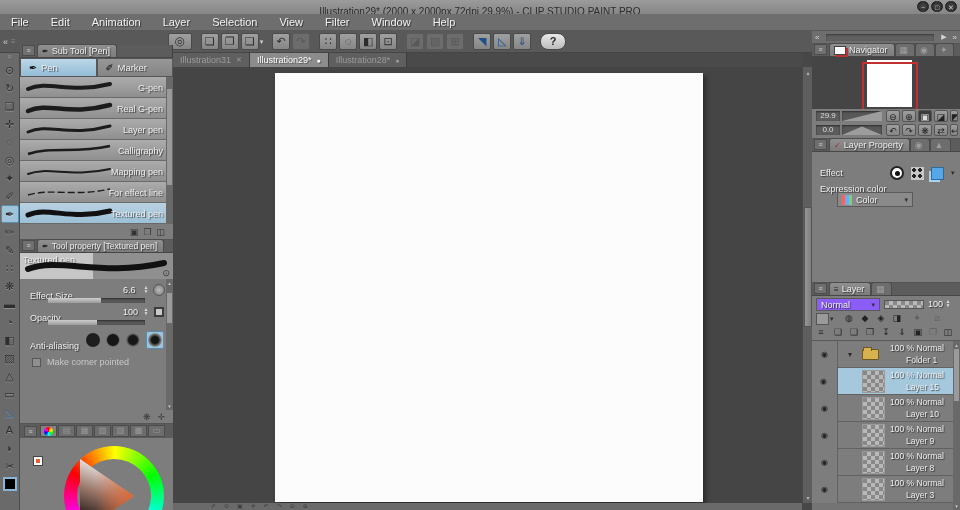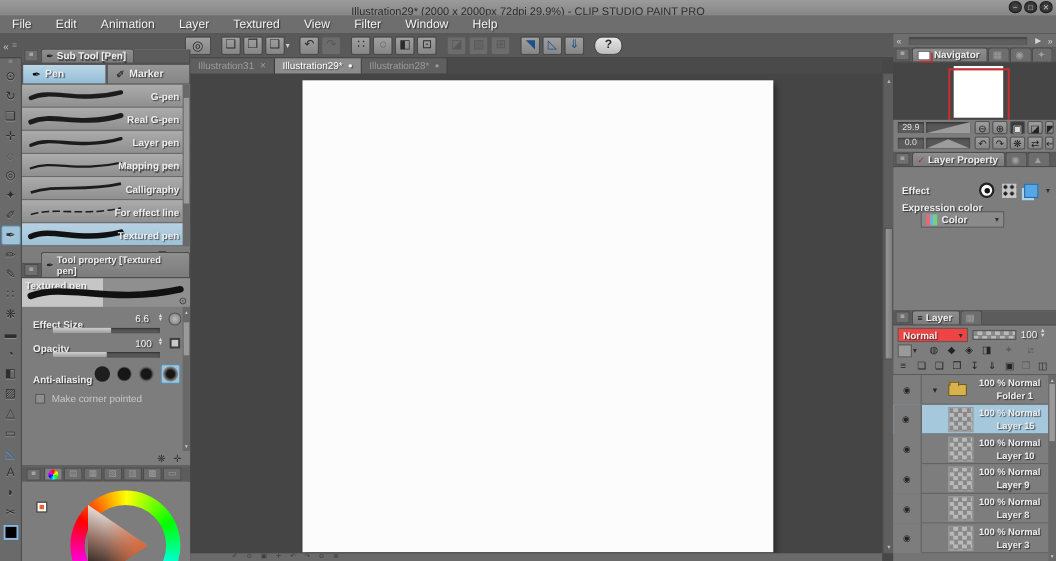--- a/index.html
+++ b/index.html
@@ -1,20 +1,20 @@
 <!DOCTYPE html>
 <html><head>
 <meta charset="utf-8">
 <style>
   * { margin:0; padding:0; box-sizing:border-box; }
   html,body { width:960px; height:510px; overflow:hidden; }
   body { font-family:"Liberation Sans", sans-serif; background:#474747; position:relative;
          -webkit-font-smoothing:antialiased; }
   .abs { position:absolute; }
-  .lbl { color:#eee; text-shadow:1px 1px 1px rgba(0,0,0,.6);font-weight:bold; }
+  .lbl { color:#eee; text-shadow:1px 1px 1px rgba(0,0,0,.6); }
 
   
   #titlebar { left:0; top:0; width:960px; height:24px;
     background:linear-gradient(#9b9b9b,#787878); border-bottom:1px solid #5e5e5e;
     display:flex; align-items:center; justify-content:center; }
   #titlebar .title { font-size:10px; color:#2d2d2d; }
   #winbtns { right:3px; top:1px; display:flex; gap:2px; }
   .winbtn { width:12px; height:11px; border-radius:6px; background:radial-gradient(#4a4a4a,#262626);
     color:#c9c9c9; font-size:7px; line-height:11px; text-align:center; border:1px solid #1d1d1d; }
 
@@ -182,21 +182,21 @@
   .fx-color { width:13px; height:13px; background:#56a7e8; border:1px solid #2c6aa0;
     box-shadow:-3px 3px 0 -1px #a8d4f2; }
   #expr-dd { position:absolute; left:25px; top:40px; width:76px; height:15px; background:#8a8a8a;
     border:1px solid #5a5a5a; display:flex; align-items:center; gap:4px; padding:0 4px; }
   .stripes { width:10px; height:10px;
     background:linear-gradient(90deg,#e86a6a 0 33%,#6ab0e8 33% 66%,#7ad07a 66% 100%); }
 
   #ly-head { left:812px; top:283px; width:148px; height:13px; }
   #ly-ctrl { left:812px; top:296px; width:148px; height:45px; background:#7d7d7d;
     border-bottom:1px solid #5a5a5a; }
-  #blend-dd { position:absolute; left:4px; top:2px; width:64px; height:13px; background:#ef4444;
+  #blend-dd { position:absolute; left:4px; top:2px; width:64px; height:13px; background:#8b5cf6;
     border:1px solid #5a5a5a; font-size:9px; display:flex; align-items:center;
     justify-content:space-between; padding:0 4px; }
   .checker { background:conic-gradient(#b9b9b9 25%,#888 0 50%,#b9b9b9 0 75%,#888 0) 0 0/8px 8px; }
   .lybtn { position:absolute; width:14px; height:13px; font-size:9px; line-height:13px;
     text-align:center; color:#232323; }
   .lybtn.dis { color:#5f5f5f; }
   #layerlist { left:812px; top:341px; width:141px; height:169px; background:#747474; overflow:hidden; }
   .lrow { height:27px; border-bottom:1px solid #616161; background:#7d7d7d; position:relative; }
   .lrow.selected { background:#a5c8dd; }
   .eyecell { position:absolute; left:0; top:0; width:26px; height:27px; border-right:1px solid #616161;
@@ -225,21 +225,21 @@
   <div class="winbtn">−</div>
   <div class="winbtn">□</div>
   <div class="winbtn">✕</div>
 </div>
 
 <div id="menubar" class="abs">
   <span class="menu-item">File</span>
   <span class="menu-item">Edit</span>
   <span class="menu-item">Animation</span>
   <span class="menu-item">Layer</span>
-  <span class="menu-item">Textured</span>
+  <span class="menu-item">Selection</span>
   <span class="menu-item">View</span>
   <span class="menu-item">Filter</span>
   <span class="menu-item">Window</span>
   <span class="menu-item">Help</span>
 </div>
 
 <div id="toolbar" class="abs">
   <span class="chev">«</span>
   <span class="grip">≡</span>
   <div style="width:150px"></div>
@@ -337,29 +337,29 @@
       <span class="bname lbl">Real G-pen</span>
     </div>
     <div class="brow">
       <svg width="90" height="17">
           <path d="M4 11 C 24 2,46 16,86 5" stroke="#1c1c1c" fill="none" stroke-width="3" stroke-linecap="round"></path>
         </svg>
       <span class="bname lbl">Layer pen</span>
     </div>
     <div class="brow">
       <svg width="90" height="17">
+          <path d="M4 12 C 28 4,50 12,86 4" stroke="#1c1c1c" fill="none" stroke-width="2.6"></path>
+        </svg>
+      <span class="bname lbl">Calligraphy</span>
+    </div>
+    <div class="brow">
+      <svg width="90" height="17">
           <path d="M4 11 C 24 3,46 15,86 6" stroke="#1c1c1c" fill="none" stroke-width="2" stroke-linecap="round"></path>
         </svg>
       <span class="bname lbl">Mapping pen</span>
-    </div>
-    <div class="brow">
-      <svg width="90" height="17">
-          <path d="M4 12 C 28 4,50 12,86 4" stroke="#1c1c1c" fill="none" stroke-width="2.6"></path>
-        </svg>
-      <span class="bname lbl">Calligraphy</span>
     </div>
     <div class="brow">
       <svg width="90" height="17">
           <path d="M4 11 C 28 4,50 13,86 5" stroke="#1c1c1c" fill="none" stroke-width="1.4" stroke-dasharray="7 3"></path>
         </svg>
       <span class="bname lbl">For effect line</span>
     </div>
     <div class="brow selected">
       <svg width="90" height="17">
           <path d="M4 10 C 24 1,46 16,86 6" stroke="#111" fill="none" stroke-width="5" stroke-linecap="round"></path>

